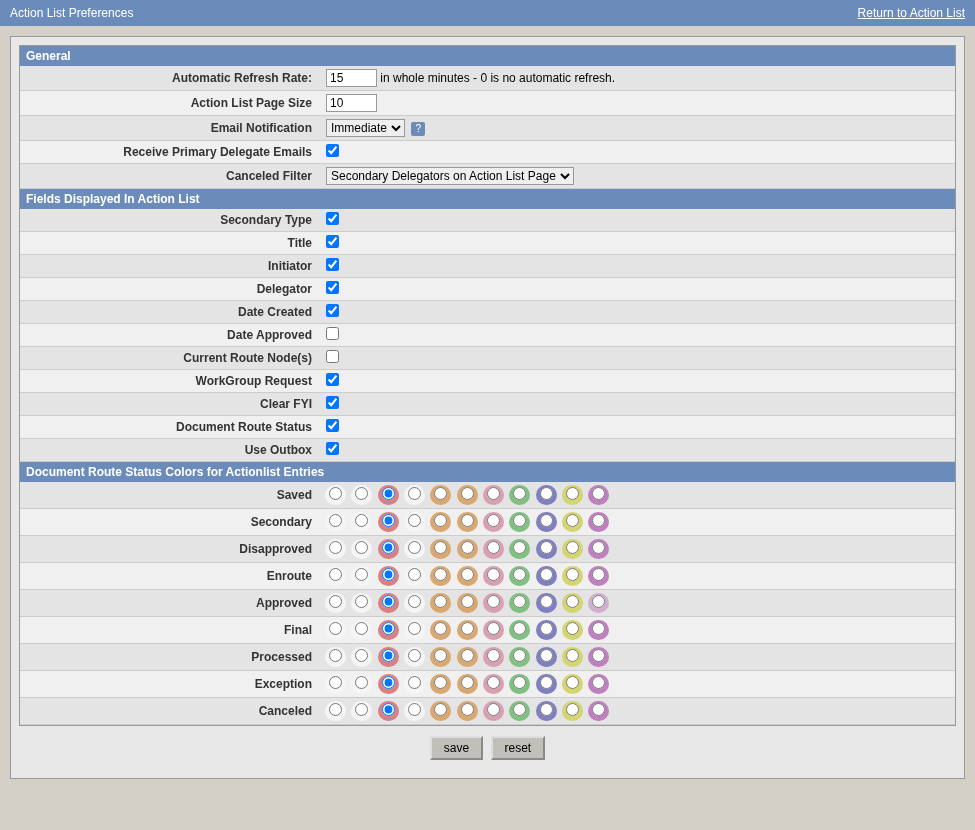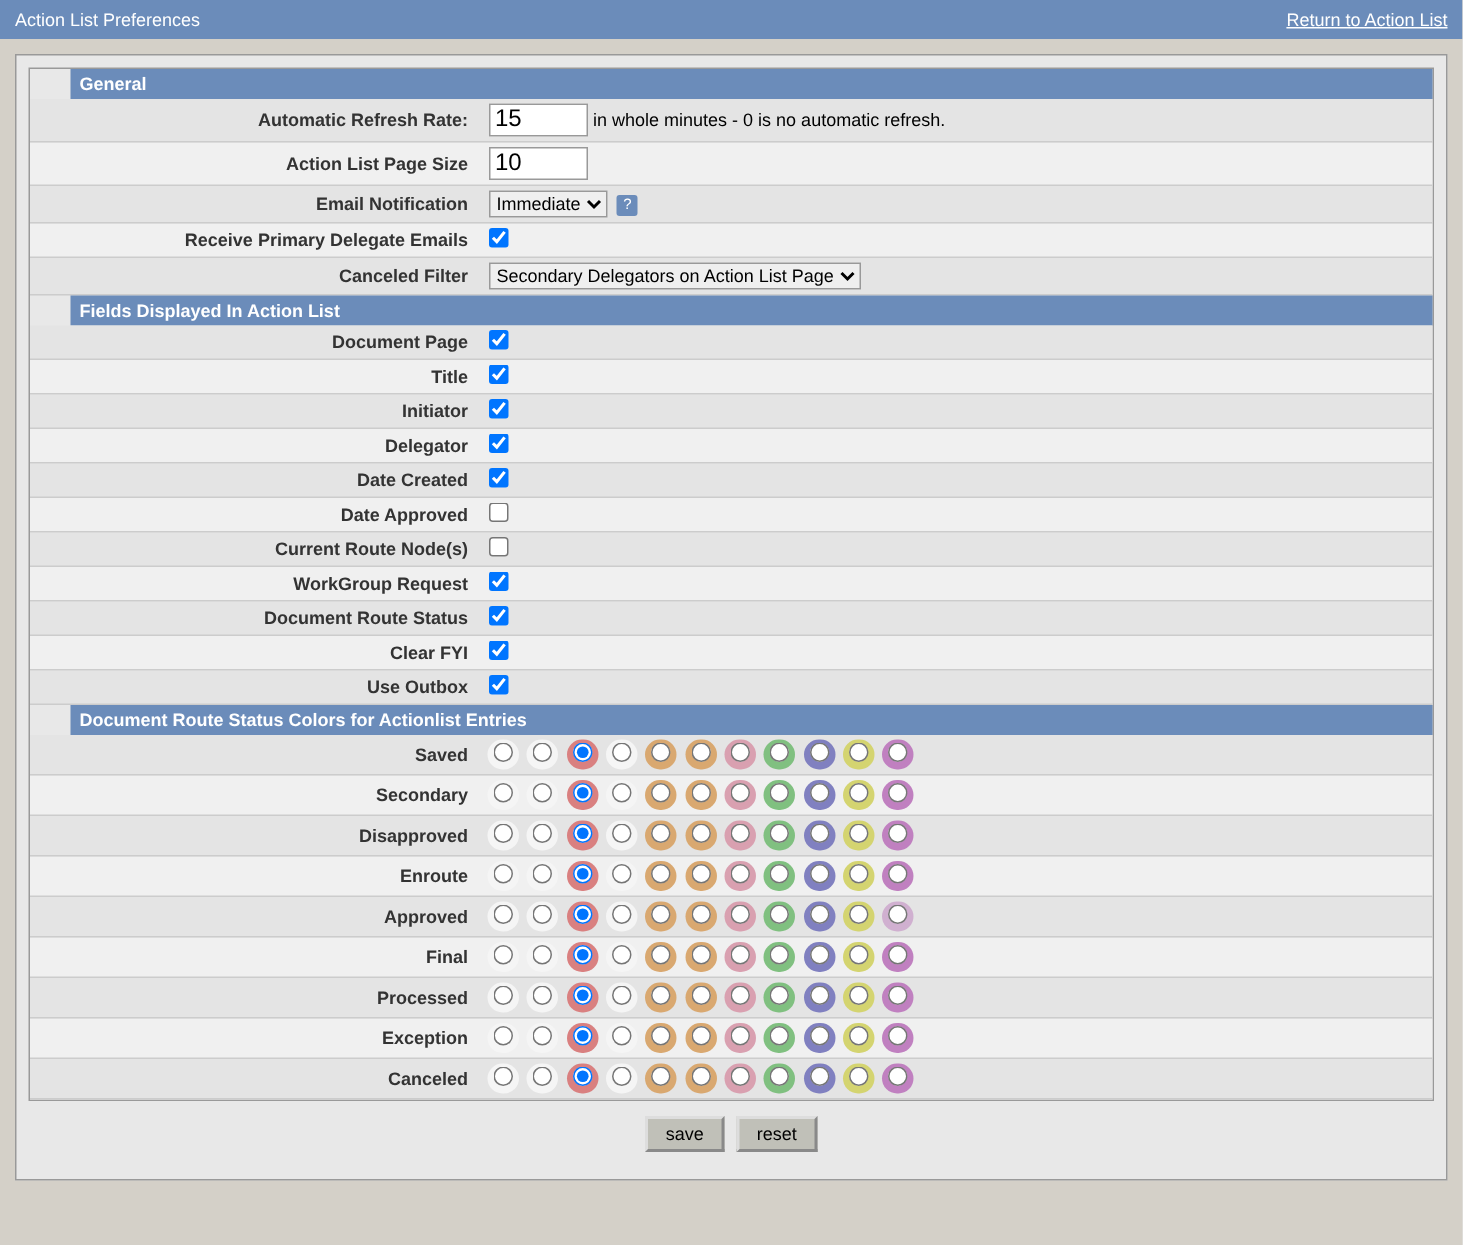--- a/index.html
+++ b/index.html
@@ -31,21 +31,20 @@
     #main-panel {
       border: 1px solid #999;
       background: #e8e8e8;
     }
     .section-header {
       background: #6b8cba;
       color: #fff;
       padding: 3px 6px;
       font-weight: bold;
       font-size: 12px;
-      margin-left: 27px;
     }
     .form-table {
       width: 100%;
       border-collapse: collapse;
     }
     .form-table tr {
       border-bottom: 1px solid #ccc;
     }
     .form-table tr:nth-child(even) {
       background: #f0f0f0;
@@ -61,21 +60,21 @@
       color: #333;
       vertical-align: middle;
     }
     .value-cell {
       padding: 3px 6px;
       vertical-align: middle;
     }
     input[type="text"] {
       border: 1px solid #999;
       padding: 1px 3px;
-      font-size: 16px;
+      font-size: 12px;
     }
     input[type="checkbox"] {
       margin: 0;
     }
     input[type="radio"] {
       margin: 0;
     }
     select {
       font-size: 12px;
       border: 1px solid #999;
@@ -189,21 +188,21 @@
           </select>
         </td>
       </tr>
     </tbody>
       </table>
 
     <div class="section-header">Fields Displayed In Action List</div>
     <table class="form-table">
       <tbody>
           <tr>
-        <td class="label-cell">Document Page</td>
+        <td class="label-cell">Secondary Type</td>
         <td class="value-cell"><input type="checkbox" checked="" style=""></td>
       </tr>
       <tr>
         <td class="label-cell">Title</td>
         <td class="value-cell"><input type="checkbox" checked="" style=""></td>
       </tr>
       <tr>
         <td class="label-cell">Initiator</td>
         <td class="value-cell"><input type="checkbox" checked="" style=""></td>
       </tr>
@@ -221,25 +220,25 @@
       </tr>
       <tr>
         <td class="label-cell">Current Route Node(s)</td>
         <td class="value-cell"><input type="checkbox" style=""></td>
       </tr>
       <tr>
         <td class="label-cell">WorkGroup Request</td>
         <td class="value-cell"><input type="checkbox" checked="" style=""></td>
       </tr>
       <tr>
+        <td class="label-cell">Clear FYI</td>
+        <td class="value-cell"><input type="checkbox" checked="" style=""></td>
+      </tr>
+      <tr>
         <td class="label-cell">Document Route Status</td>
-        <td class="value-cell"><input type="checkbox" checked="" style=""></td>
-      </tr>
-      <tr>
-        <td class="label-cell">Clear FYI</td>
         <td class="value-cell"><input type="checkbox" checked="" style=""></td>
       </tr>
       <tr>
         <td class="label-cell">Use Outbox</td>
         <td class="value-cell"><input type="checkbox" checked="" style=""></td>
       </tr>
     </tbody>
       </table>
 
     <div class="section-header">Document Route Status Colors for Actionlist Entries</div>

